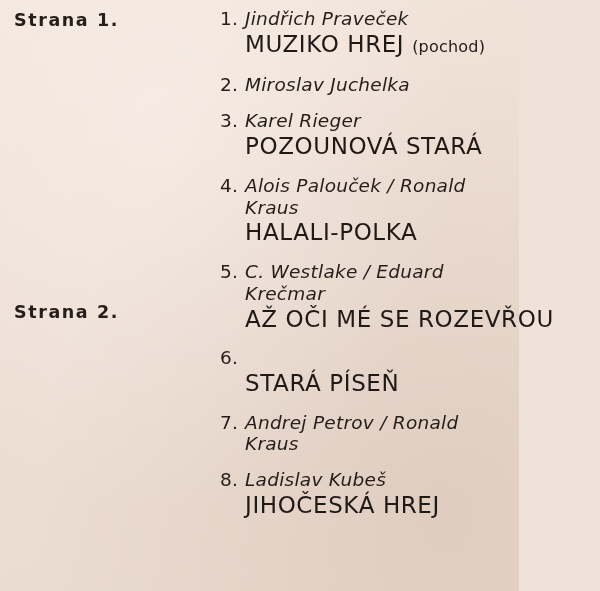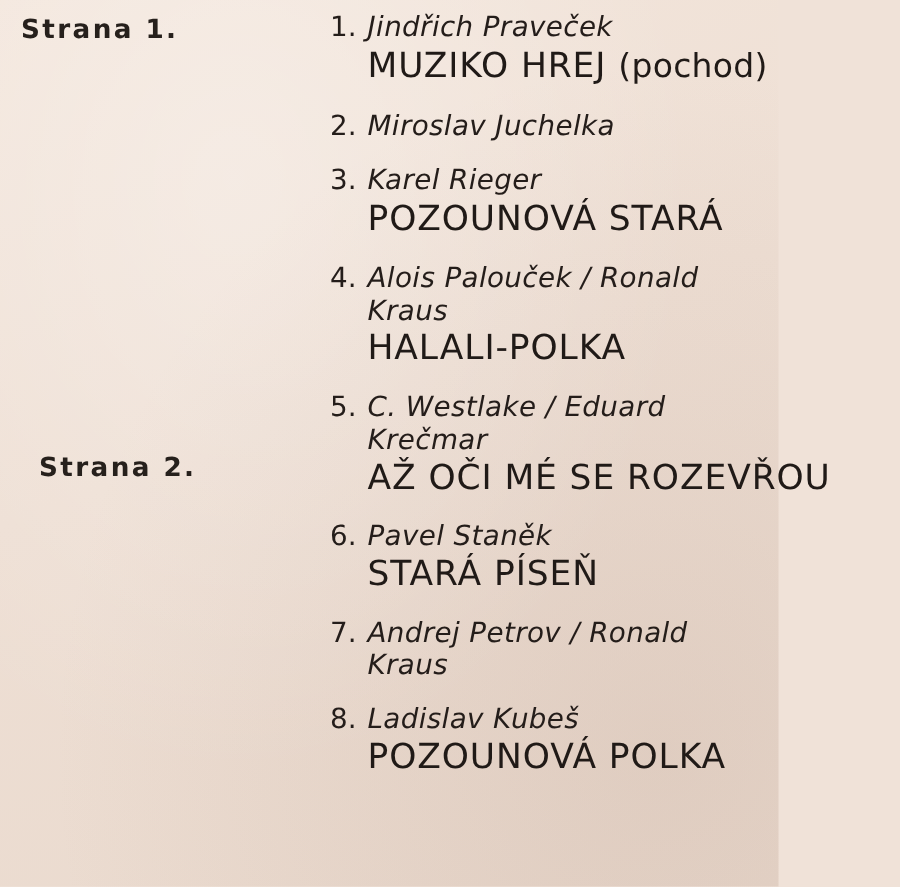--- a/index.html
+++ b/index.html
@@ -39,21 +39,21 @@
   .side-label {
     position: absolute;
     font-family: "DejaVu Sans", sans-serif;
     font-weight: bold;
     font-size: 17.5px;
     letter-spacing: 1.6px;
     color: #26201c;
     white-space: nowrap;
   }
   .side-label.side-1 { top: 10px; }
-  .side-label.side-2 { top: 302px; margin-left: 12px; }
+  .side-label.side-2 { top: 302px; }
 
   .tracklist {
     position: absolute;
     left: 212px;
     top: 8px;
     right: 8px;
   }
   .track {
     margin-bottom: 14px;
     position: relative;
@@ -83,21 +83,21 @@
     margin-left: 33px;
     font-size: 23px;
     line-height: 1.2;
     letter-spacing: 0.6px;
     color: #201a17;
     font-family: "DejaVu Sans", sans-serif;
     margin-top: 1px;
     white-space: nowrap;
   }
   .track-title .suffix {
-    font-size: 22px;
+    font-size: 16px;
     letter-spacing: 0.2px;
   }
   
   .track.t1 { margin-bottom: 16px; }
   .track.t5 { margin-top: 2px; }
 </style>
 </head>
 <body>
 
 <div class="sheet">
@@ -154,38 +154,37 @@
         <span class="track-author">C. Westlake / Eduard Krečmar</span>
       </div>
       <div class="track-title">
         <span>AŽ OČI MÉ SE ROZEVŘOU</span>
       </div>
     </div>
 
     <div class="track t6">
       <div class="track-head">
         <span class="track-num">6.</span>
-        <span class="track-author">Pavel Staněk</span>
       </div>
       <div class="track-title">
         <span>STARÁ PÍSEŇ</span>
       </div>
     </div>
 
     <div class="track t7">
       <div class="track-head">
         <span class="track-num">7.</span>
         <span class="track-author">Andrej Petrov / Ronald Kraus</span>
       </div>
     </div>
 
     <div class="track t8">
       <div class="track-head">
         <span class="track-num">8.</span>
         <span class="track-author">Ladislav Kubeš</span>
       </div>
       <div class="track-title">
-        <span>POZOUNOVÁ POLKA</span>
+        <span>JIHOČESKÁ HREJ</span>
       </div>
     </div>
 
   </div>
 </div>
 
 </body></html>

